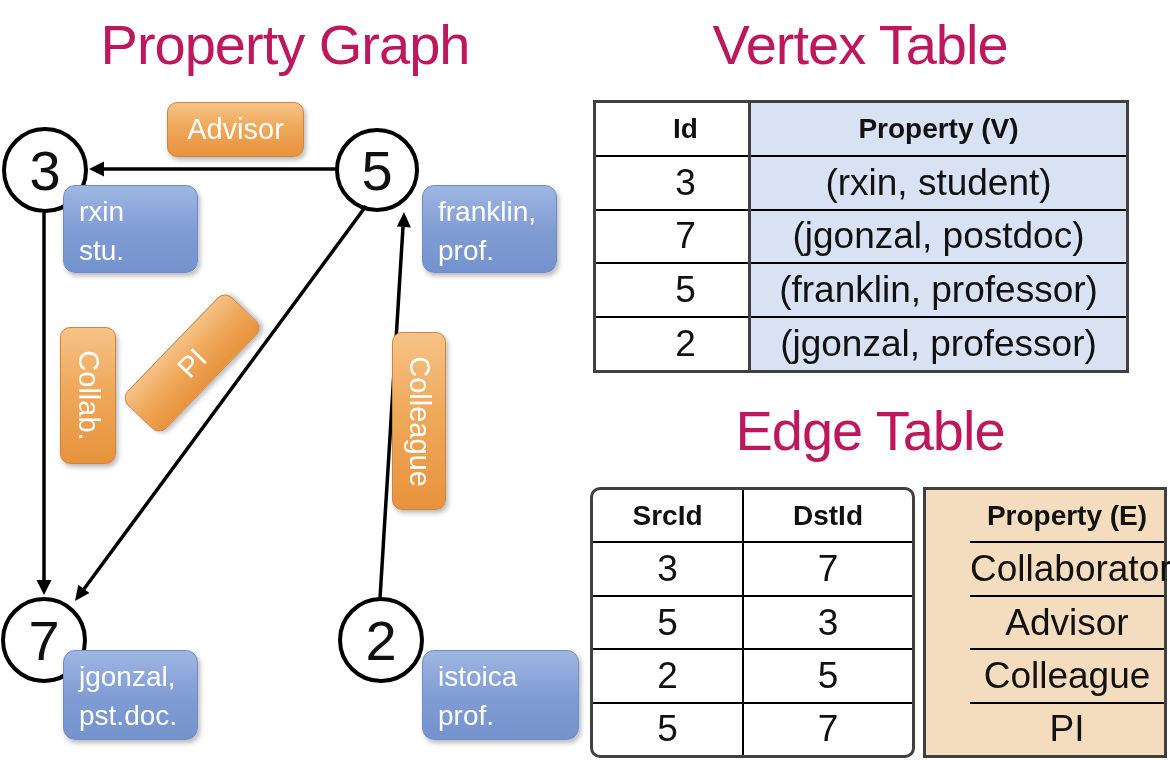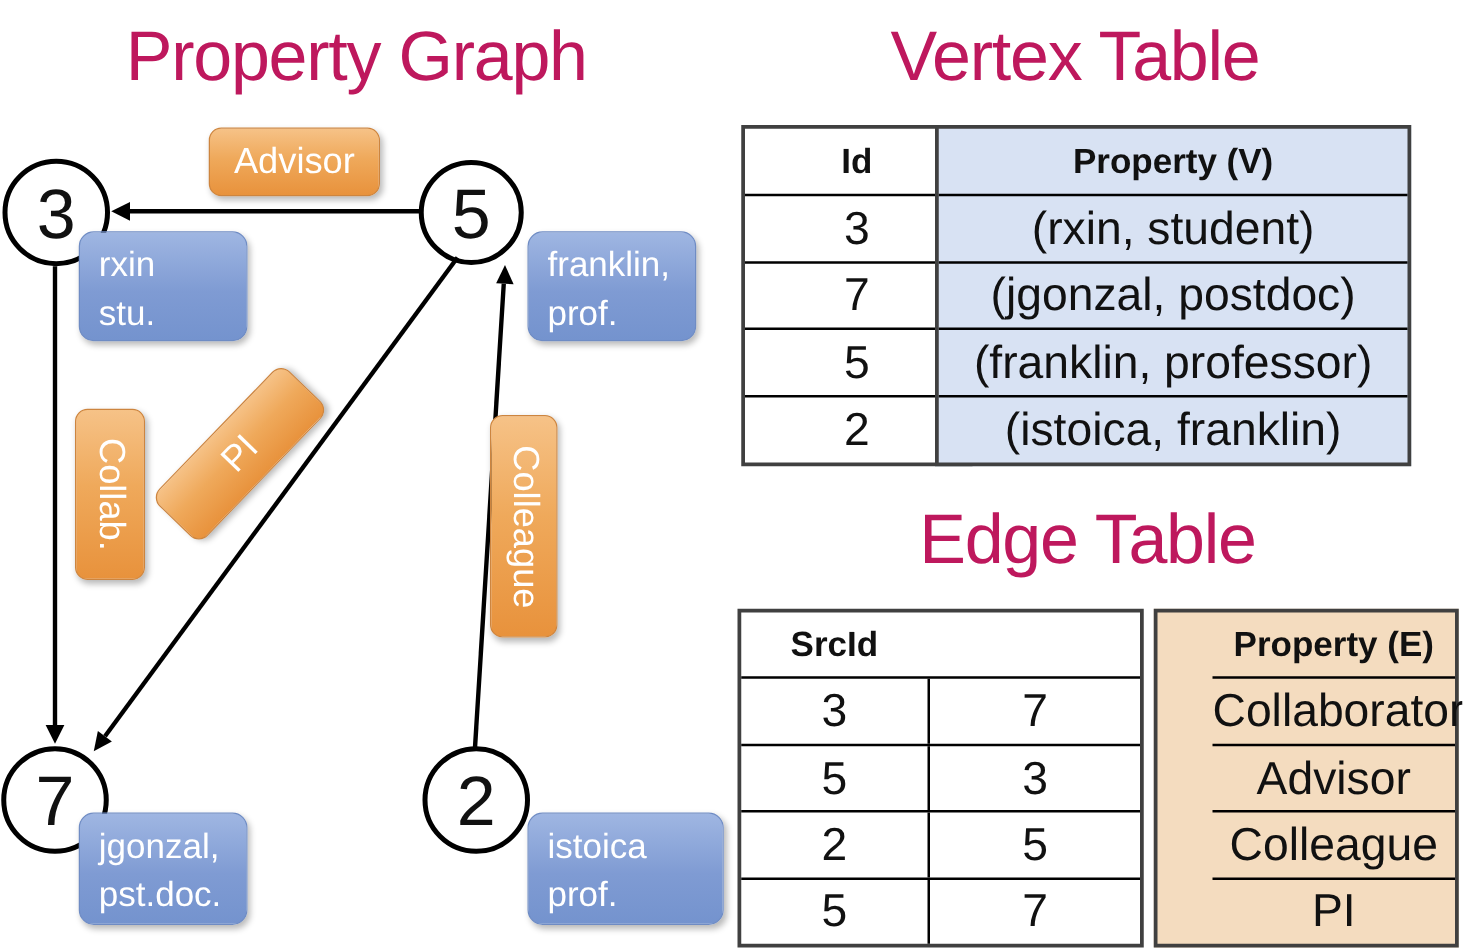--- a/index.html
+++ b/index.html
@@ -146,29 +146,30 @@
     <div class="trow">
         <div class="tcell">(rxin, student)</div>
       </div>
     <div class="trow">
         <div class="tcell">(jgonzal, postdoc)</div>
       </div>
     <div class="trow">
         <div class="tcell">(franklin, professor)</div>
       </div>
     <div class="trow">
-        <div class="tcell">(istoica, franklin)</div>
+        <div class="tcell">(jgonzal, professor)</div>
       </div>
   </div>
 
   <div class="title" style="left:580px;top:398px;width:580px;">Edge Table</div>
 
-  <div class="subtable" style="left:590px;top:487px;width:325px;height:271px;">
+  <div class="subtable" style="left:590px;top:487px;width:325px;height:271px;border-radius:10px;">
     <div class="trow">
       <div class="tcell hdr c-src">SrcId</div>
+      <div class="tcell hdr">DstId</div>
     </div>
     <div class="trow">
       <div class="tcell c-src">3</div>
       <div class="tcell">7</div>
     </div>
     <div class="trow">
       <div class="tcell c-src">5</div>
       <div class="tcell">3</div>
     </div>
     <div class="trow">

